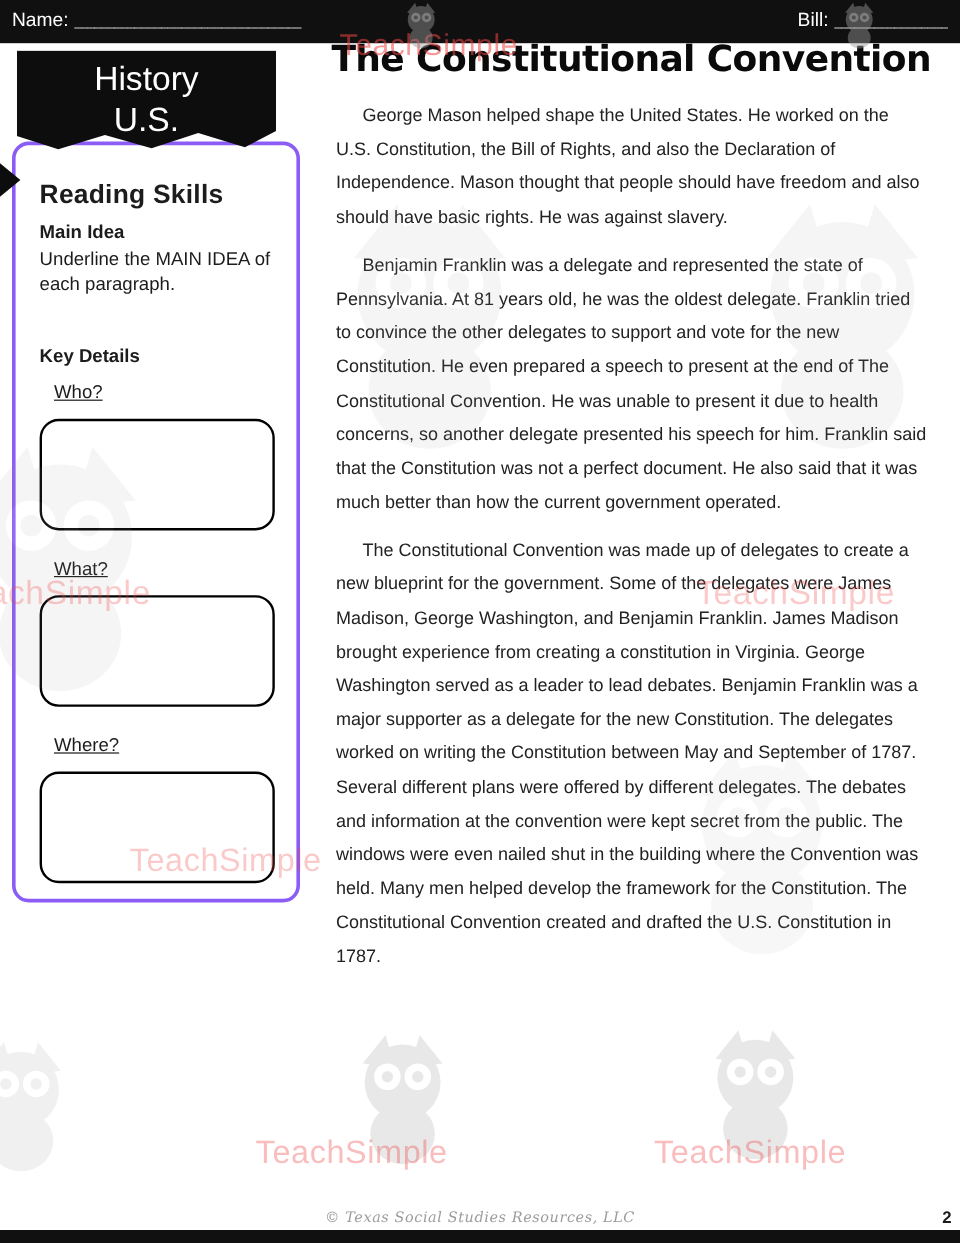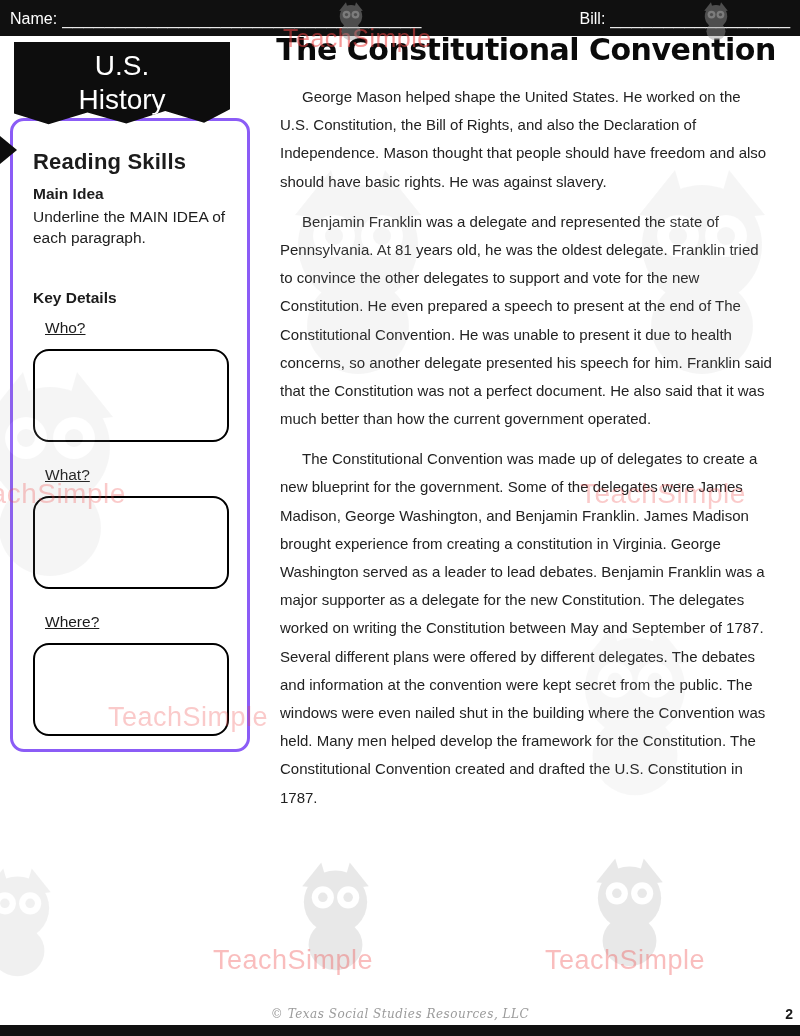--- a/index.html
+++ b/index.html
@@ -19,21 +19,21 @@
     width: 100%; height: 36px;
     background: #101010;
     color: #ffffff;
     display: flex; align-items: center;
     padding: 0 10px;
     font-size: 16px;
     z-index: 1;
   }
   .field-group { display: flex; align-items: baseline; gap: 5px; white-space: nowrap; }
   .date-group { margin-left: auto; }
-  .write-line { color: #e8e8e8; letter-spacing: 0; font-size: 19px; }
+  .write-line { color: #e8e8e8; letter-spacing: 0; font-size: 10px; }
 
   
   .banner {
     position: absolute; top: 42px; left: 14px;
     width: 216px; height: 84px;
     background: #0d0d0d;
     color: #ffffff;
     text-align: center;
     font-size: 28px; line-height: 34px;
     padding-top: 7px;
@@ -191,22 +191,22 @@
     <span>Name:</span>
     <span class="write-line">__________________________________</span>
   </div>
   <div class="field-group date-group">
     <span>Bill:</span>
     <span class="write-line">_________________</span>
   </div>
 </div>
 
 <div class="banner">
+  <div>History</div>
   <div>U.S.</div>
-  <div>History</div>
 </div>
 <div class="banner-notch"></div>
 
 <div class="skills-box">
   <h2 class="skills-heading">Reading Skills</h2>
 
   <p class="sub-title">Main Idea</p>
   <p class="sub-text">Underline the MAIN IDEA of each paragraph.</p>
 
   <p class="sub-title key-details-title">Key Details</p>

